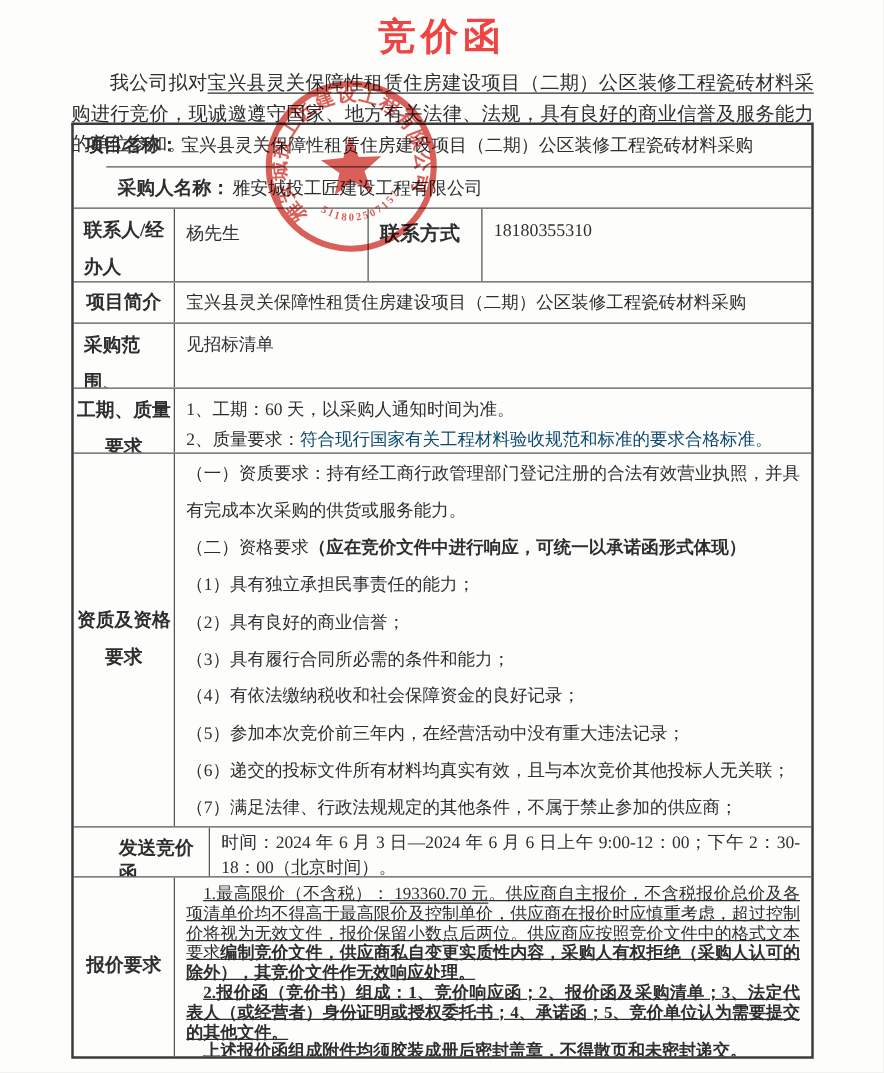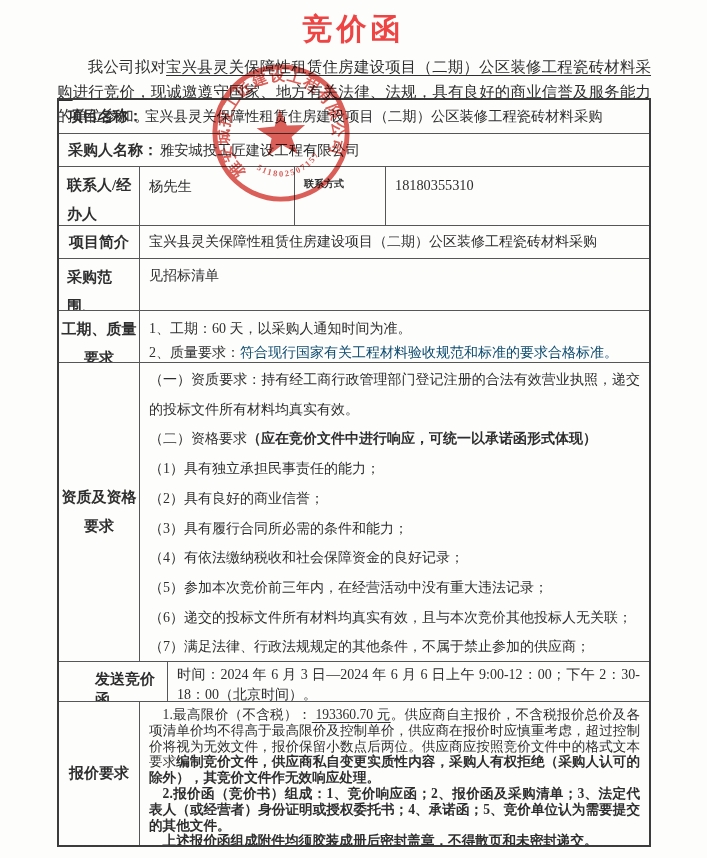--- a/index.html
+++ b/index.html
@@ -32,21 +32,21 @@
   .muted{color:#0c4a6e;}
 
   .tbl{
     position:absolute;left:57px;top:98px;width:594px;
     border:2px solid #3c3c3c;
     box-sizing:border-box;
     background:transparent;
   }
   .row{display:flex;align-items:stretch;box-sizing:border-box;overflow:hidden;border-top:1px solid #565656;}
   .row:first-child{border-top:none;}
-  .r1{height:33px;} .r2{height:33px;} .r3{height:59px;} .r4{height:33px;}
+  .r1{height:33px;} .r2{height:33px;margin-left:26px;} .r3{height:59px;} .r4{height:33px;}
   .r5{height:52px;} .r6{height:52px;} .r7{height:299px;} .r8{height:40px;padding-left:28px;} .r9{height:144px;}
 
   .cell{box-sizing:border-box;}
   .full{flex:1;display:flex;align-items:center;padding:0 9px;font-size:14.3px;}
   .inl{font-size:15px;font-weight:700;white-space:nowrap;margin-right:2px;}
 
   .lbl{
     flex:0 0 81px;border-right:1px solid #565656;
     font-weight:700;font-size:15px;line-height:29px;
     white-space:pre-line;padding:4px 3px 0 8px;
@@ -54,25 +54,25 @@
   .lbl.tcenter{text-align:center;padding-left:2px;padding-right:2px;}
   .lbl.vmid{display:flex;align-items:center;justify-content:center;text-align:center;padding:0 2px;}
   .lbl.lh20{line-height:20px;padding-top:7px;}
 
   .val{flex:1;padding:4px 9px;font-size:14px;text-align:justify;}
   .v-mid{display:flex;align-items:center;padding-top:0;padding-bottom:0;}
   .v-top{padding-top:8px;}
   .v-r6{padding-top:6px;line-height:24px;}
   .v-r7{padding:2px 9px 0 9px;line-height:29.7px;}
   .v-r8{padding:3px 9px 0 9px;line-height:20px;}
-  .v-r9{padding:5px 9px 0 9px;font-size:13.6px;line-height:15.8px;}
+  .v-r9{padding:5px 9px 0 9px;font-size:13.6px;line-height:15.8px;text-decoration:underline;}
   .v-r9 p{margin:0;text-indent:1em;}
 
   .c-name{flex:0 0 155px;border-right:1px solid #565656;padding:10px 9px 0 9px;font-size:14.3px;}
-  .c-plabel{flex:0 0 91px;border-right:1px solid #565656;padding:10px 4px 0 9px;font-size:10px;font-weight:700;}
+  .c-plabel{flex:0 0 91px;border-right:1px solid #565656;padding:10px 4px 0 9px;font-size:16px;font-weight:700;}
   .c-phone{flex:1;padding:10px 9px 0 9px;font-size:14.3px;}
 
   .stamp{
     position:absolute;left:206px;top:58px;width:150px;height:150px;
     transform:rotate(-14deg);
     opacity:0.84;
     mix-blend-mode:multiply;
     pointer-events:none;
   }
 </style>
@@ -126,21 +126,21 @@
       <div class="cell val v-r6">
         <div>1、工期：60 天，以采购人通知时间为准。</div>
         <div><span>2、质量要求：</span><span class="muted">符合现行国家有关工程材料验收规范和标准的要求合格标准。</span></div>
       </div>
     </div>
 
     <div class="row r7">
       <div class="cell lbl vmid">资质及资格
 要求</div>
       <div class="cell val v-r7">
-        <div>（一）资质要求：持有经工商行政管理部门登记注册的合法有效营业执照，递交的投标文件所有材料均真实有效。</div>
+        <div>（一）资质要求：持有经工商行政管理部门登记注册的合法有效营业执照，并具有完成本次采购的供货或服务能力。</div>
         <div><span>（二）资格要求</span><span class="bd">（应在竞价文件中进行响应，可统一以承诺函形式体现）</span></div>
         <div>（1）具有独立承担民事责任的能力；</div>
         <div>（2）具有良好的商业信誉；</div>
         <div>（3）具有履行合同所必需的条件和能力；</div>
         <div>（4）有依法缴纳税收和社会保障资金的良好记录；</div>
         <div>（5）参加本次竞价前三年内，在经营活动中没有重大违法记录；</div>
         <div>（6）递交的投标文件所有材料均真实有效，且与本次竞价其他投标人无关联；</div>
         <div>（7）满足法律、行政法规规定的其他条件，不属于禁止参加的供应商；</div>
       </div>
     </div>

